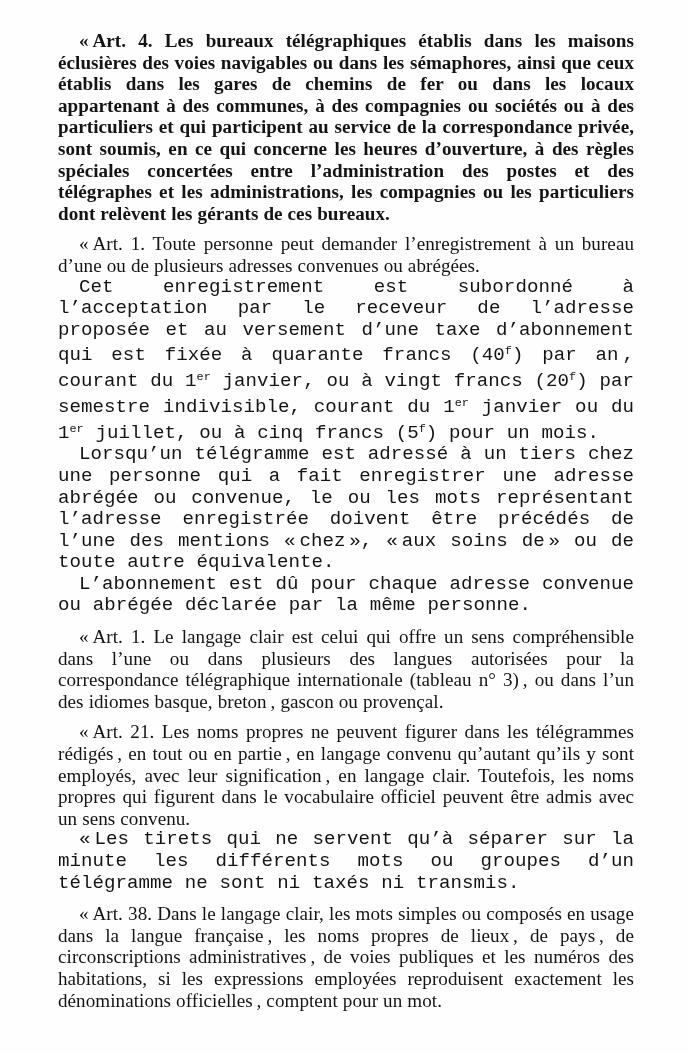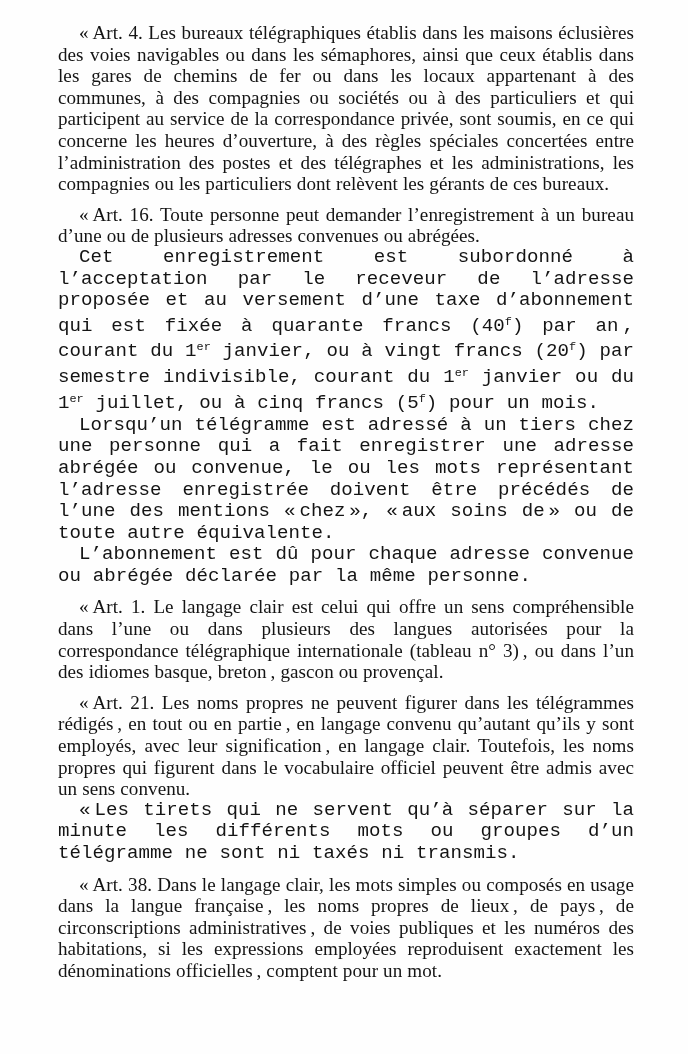--- a/index.html
+++ b/index.html
@@ -44,41 +44,42 @@
     text-indent: 21px;
   }
   
   .para.cont {
     margin-top: 0;
     text-indent: 21px;
     font-family: Liberation Mono, monospace;
   }
   
   .para.first {
-    margin-top: 0;
+    margin-top: 8px;
+    font-weight: bold;
   }
   .para:last-child {
     text-align-last: left;
   }
   sup.unit {
     font-size: 0.62em;
     vertical-align: 0.52em;
     letter-spacing: 0;
   }
 </style>
 </head>
 <body>
 
 <div id="page">
   <div id="text-column">
 
     <p class="para article first">« Art. 4. Les bureaux télégraphiques établis dans les maisons éclusières des voies navigables ou dans les sémaphores, ainsi que ceux établis dans les gares de chemins de fer ou dans les locaux appartenant à des communes, à des compagnies ou sociétés ou à des particuliers et qui participent au service de la correspondance privée, sont soumis, en ce qui concerne les heures d’ouverture, à des règles spéciales concertées entre l’administration des postes et des télégraphes et les administrations, les compagnies ou les particuliers dont relèvent les gérants de ces bureaux.</p>
 
 
-    <p class="para article">« Art. 16. Toute personne peut demander l’enregistrement à un bureau d’une ou de plusieurs adresses convenues ou abrégées.</p>
+    <p class="para article">« Art. 1. Toute personne peut demander l’enregistrement à un bureau d’une ou de plusieurs adresses convenues ou abrégées.</p>
 
     <p class="para cont">
       <span>Cet enregistrement est subordonné à l’acceptation par le receveur de l’adresse proposée et au versement d’une taxe d’abonnement qui est fixée à quarante francs (40</span><sup class="unit">f</sup><span>) par an , courant du 1</span><sup class="unit">er</sup><span> janvier, ou à vingt francs (20</span><sup class="unit">f</sup><span>) par semestre indivisible, courant du 1</span><sup class="unit">er</sup><span> janvier ou du 1</span><sup class="unit">er</sup><span> juillet, ou à cinq francs (5</span><sup class="unit">f</sup><span>) pour un mois.</span>
     </p>
 
     <p class="para cont">Lorsqu’un télégramme est adressé à un tiers chez une personne qui a fait enregistrer une adresse abrégée ou convenue, le ou les mots représentant l’adresse enregistrée doivent être précédés de l’une des mentions « chez », « aux soins de » ou de toute autre équivalente.</p>
 
     <p class="para cont">L’abonnement est dû pour chaque adresse convenue ou abrégée déclarée par la même personne.</p>
 
     <p class="para article">« Art. 1. Le langage clair est celui qui offre un sens compréhensible dans l’une ou dans plusieurs des langues autorisées pour la correspondance télégraphique internationale (tableau n° 3) , ou dans l’un des idiomes basque, breton , gascon ou provençal.</p>

